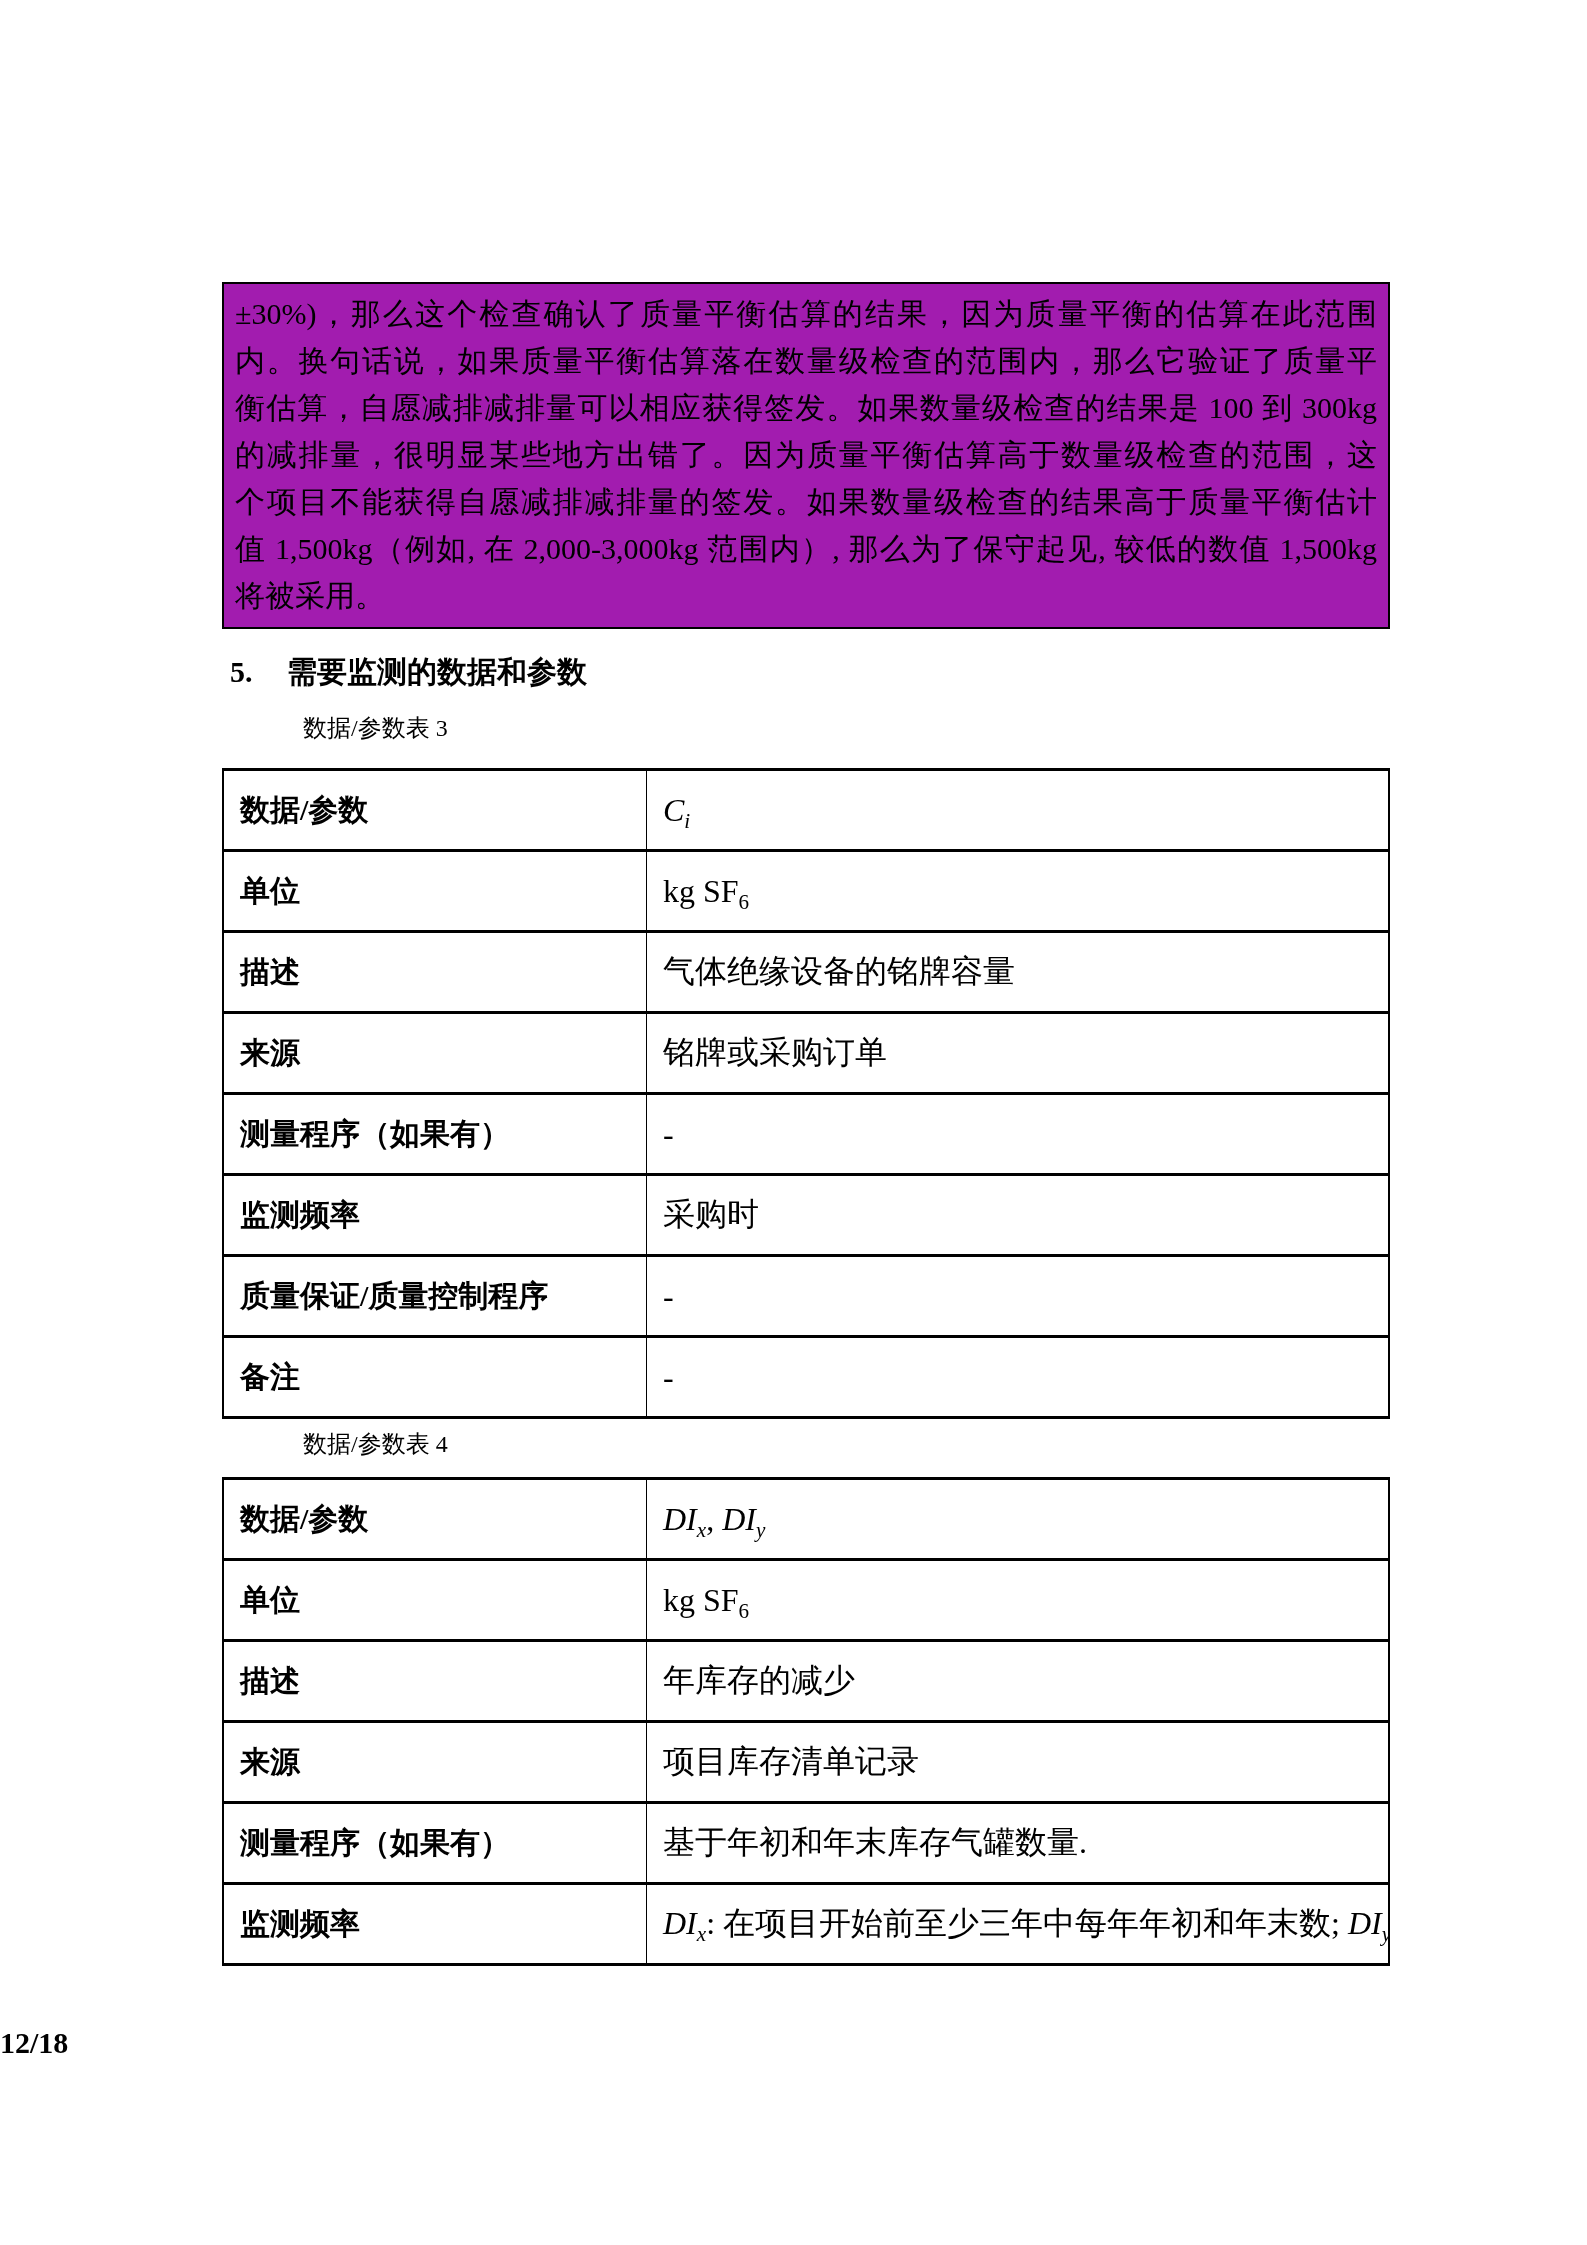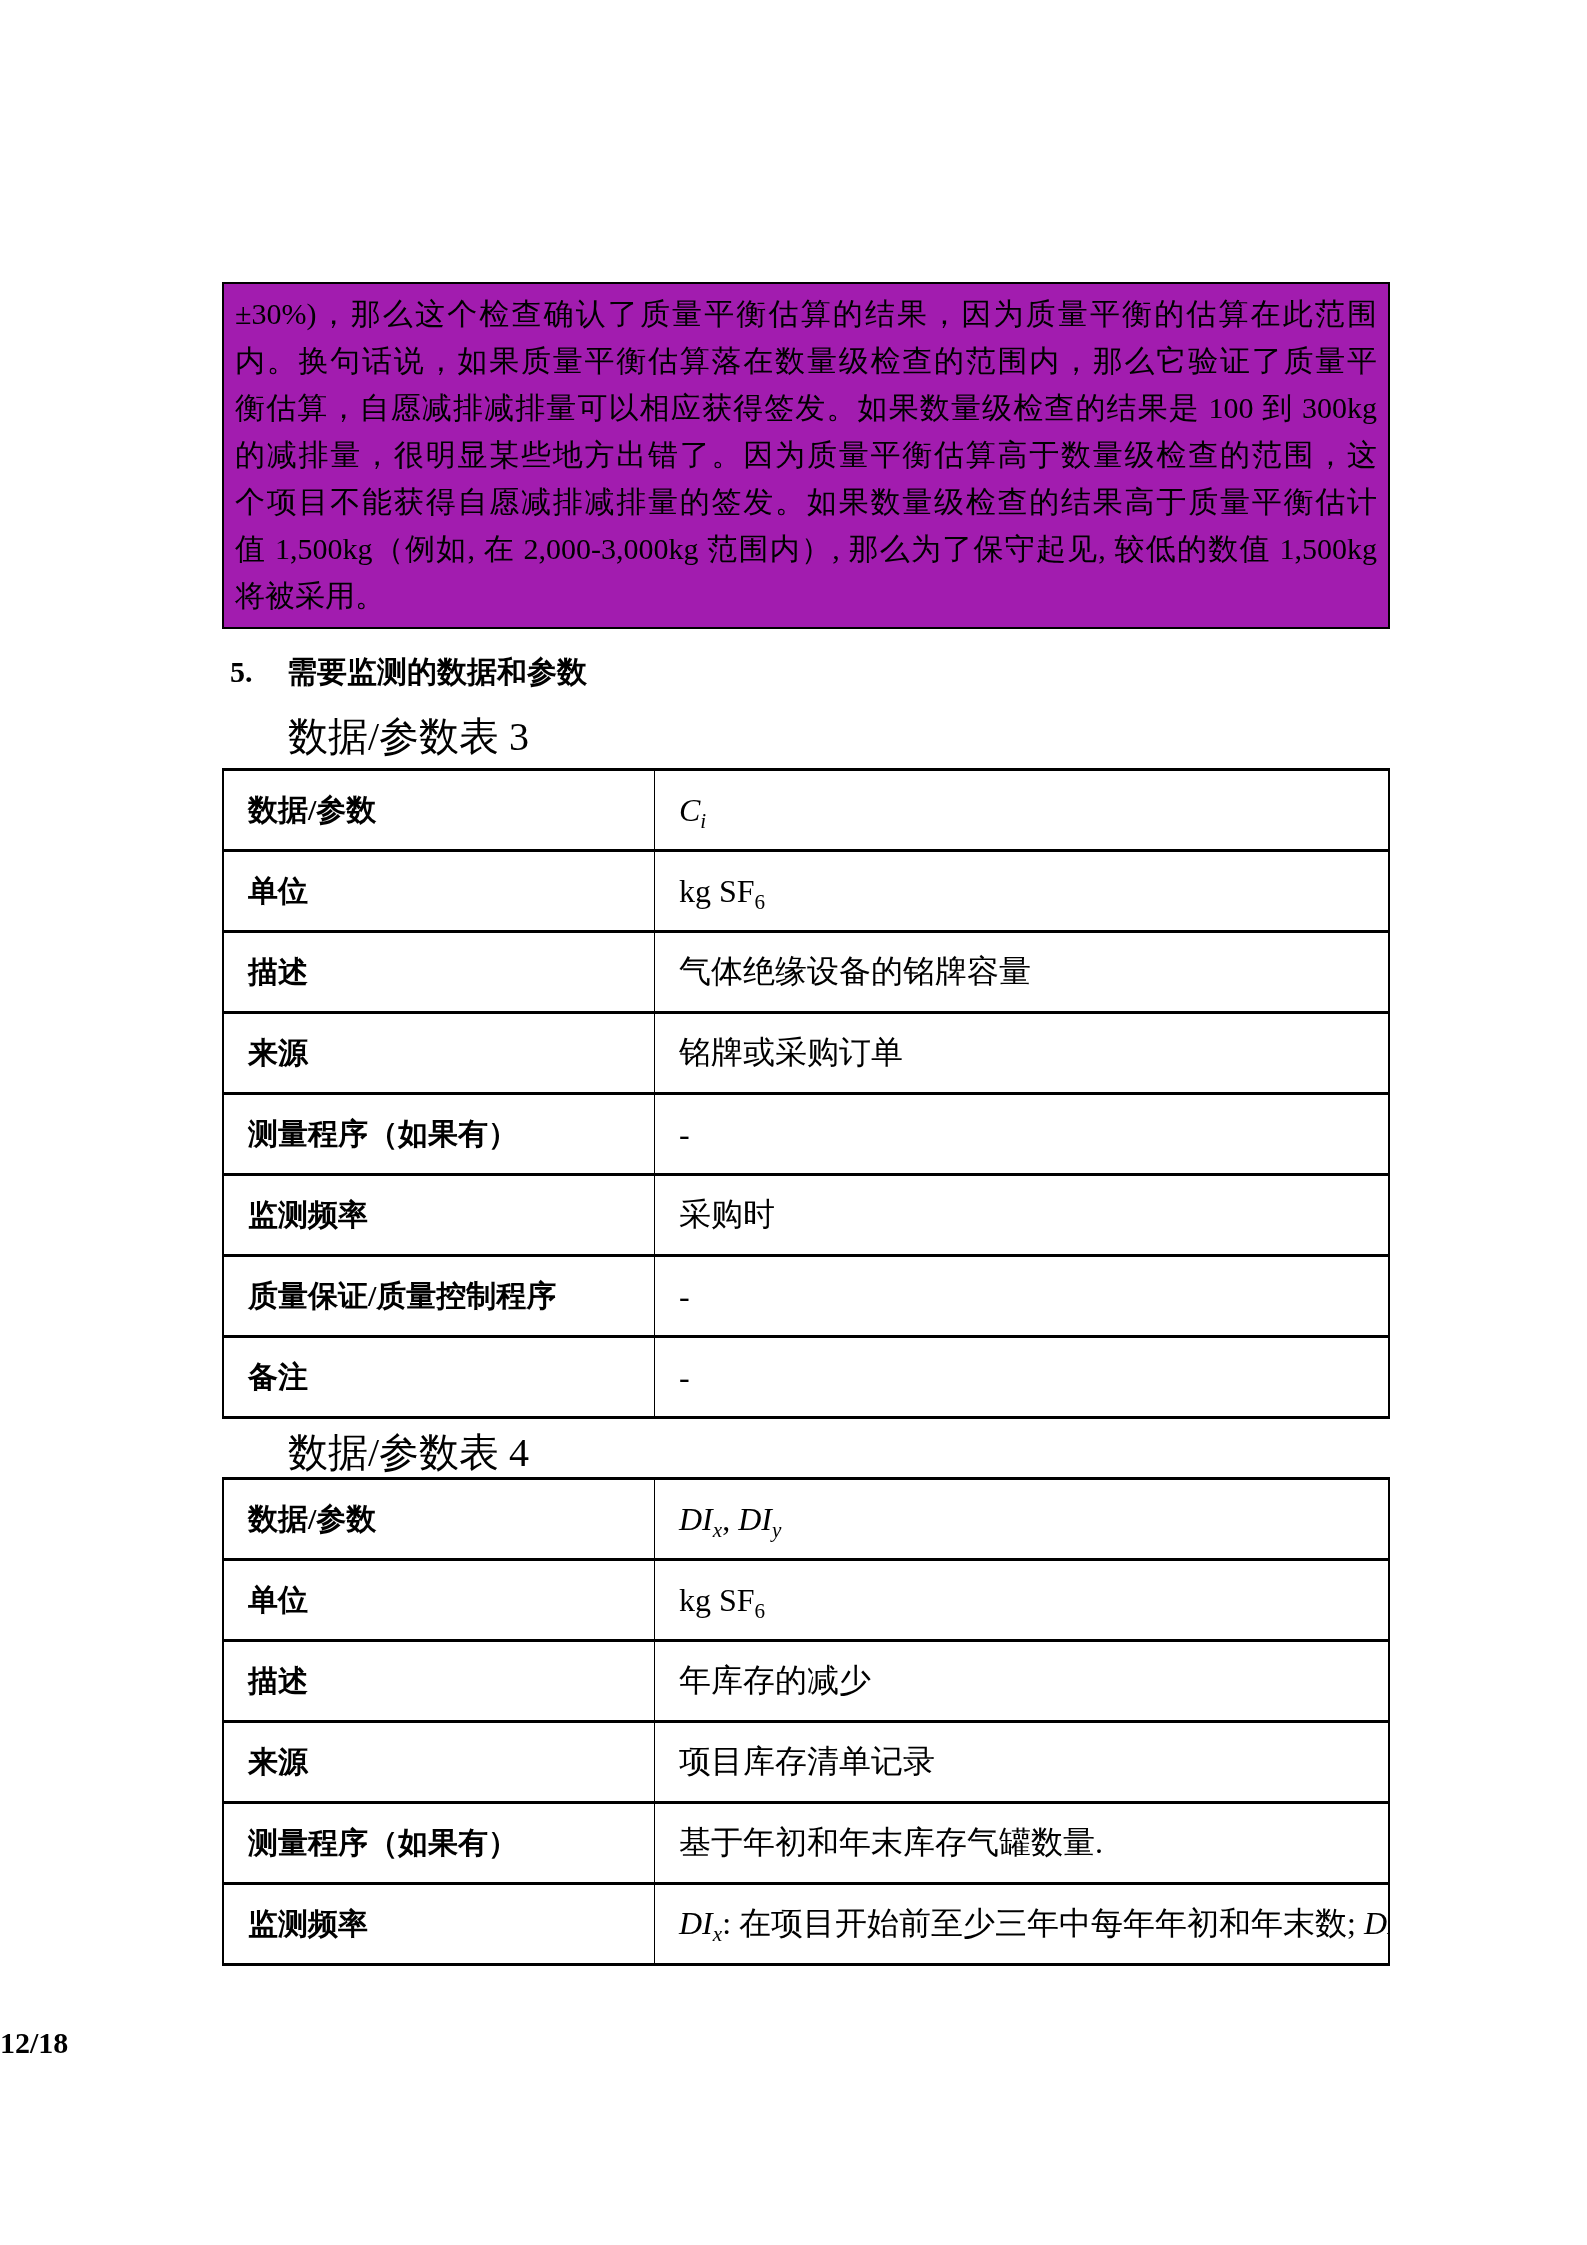--- a/index.html
+++ b/index.html
@@ -28,41 +28,41 @@
   }
   .intro-line.last{text-align:left;text-align-last:left;}
   
   .section-heading{
     position:absolute;left:230px;top:652px;
     font-size:30px;font-weight:bold;line-height:40px;
   }
   .section-heading .num{display:inline-block;width:57px;}
   
   .caption{
-    position:absolute;left:288px;
-    font-size:40px;line-height:40px;margin-top:9px;
+    position:absolute;left:303px;
+    font-size:24px;line-height:40px;
   }
   #caption3{top:708px;}
   #caption4{top:1424px;}
   
   table.param{
     position:absolute;left:222px;width:1168px;
     border-collapse:collapse;table-layout:fixed;
     background:#fff;
   }
   #table3{top:768px;}
   #table4{top:1477px;}
   table.param td{
     height:78px;
     vertical-align:middle;
     border-top:3px solid #000;
     border-bottom:3px solid #000;
     border-left:2px solid #000;
     border-right:2px solid #000;
-    padding:0 10px 0 24px;
+    padding:0 10px 0 16px;
     overflow:hidden;
     white-space:nowrap;
   }
   table.param td:first-child{border-right:1px solid #000;}
   table.param td:last-child{border-left:1px solid #000;}
   .label-cell{
     width:396px;
     font-weight:bold;
     font-size:30px;
   }

